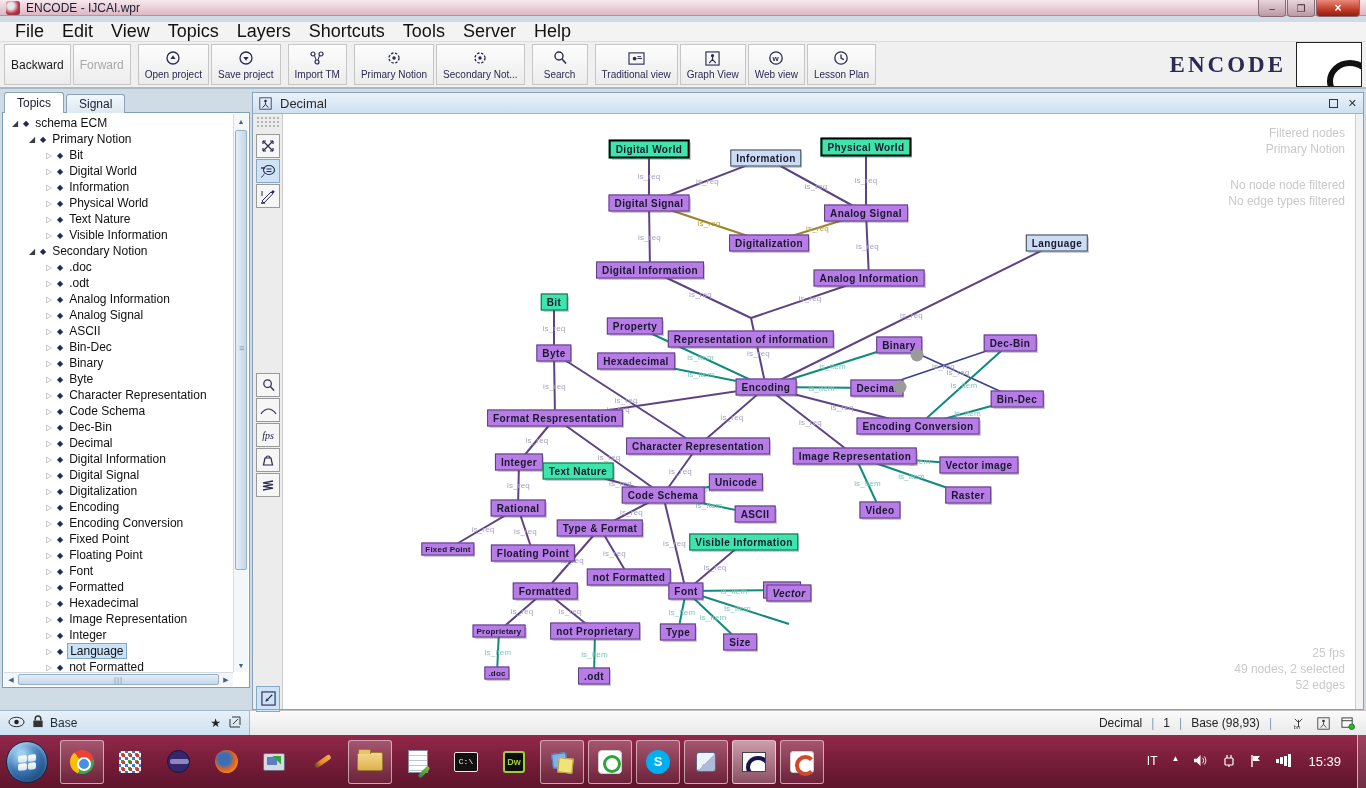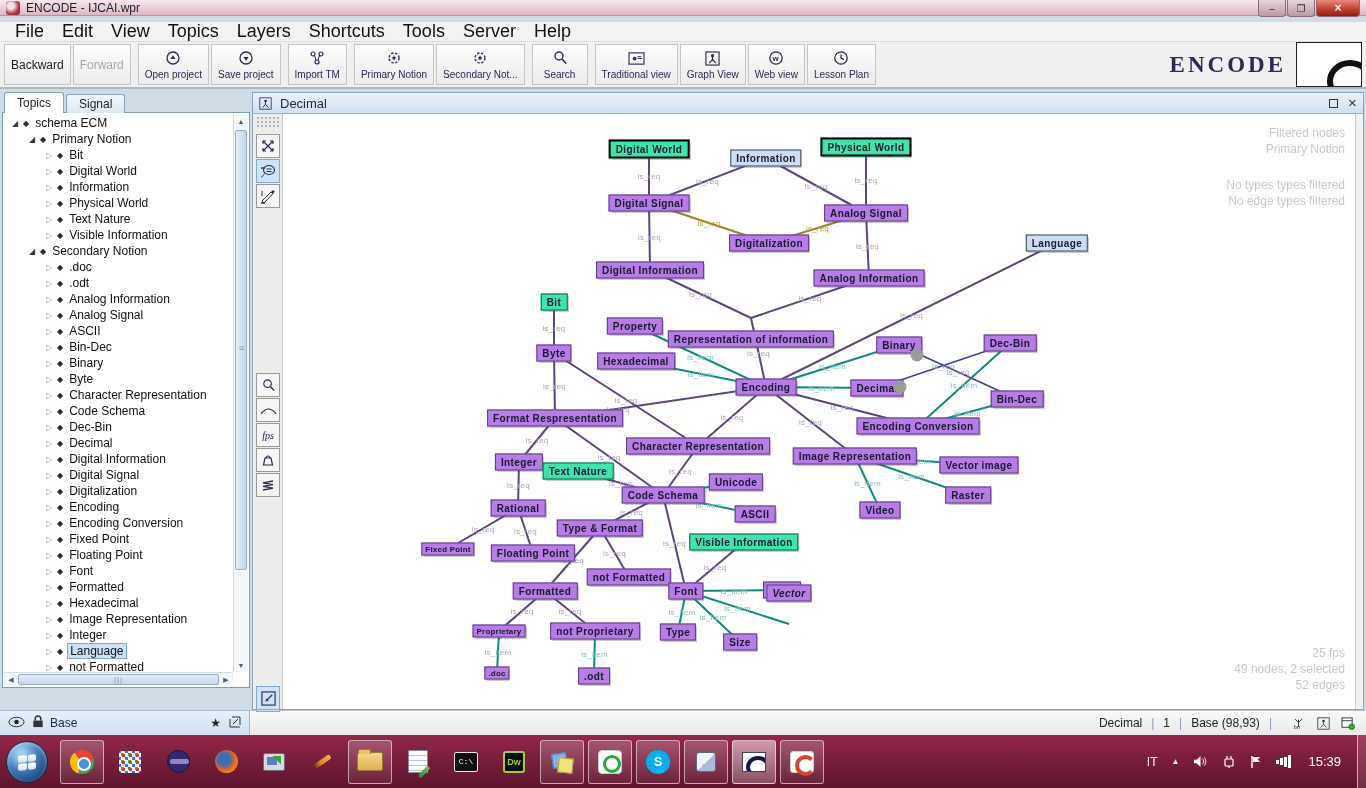--- a/index.html
+++ b/index.html
@@ -163,21 +163,21 @@
   .ticon-notes::before{content:"";position:absolute;left:2px;top:3px;width:13px;height:13px;background:#7fb3e8;border:1px solid #4a7ab0;transform:rotate(-8deg);}
   .ticon-notes::after{content:"";position:absolute;left:8px;top:8px;width:13px;height:13px;background:#f2e27a;border:1px solid #b0a040;transform:rotate(6deg);}
   .ticon-recorder{width:24px;height:24px;background:#fff;border-radius:4px;border:1px solid #cfcfcf;}
   .ticon-recorder::before{content:"";position:absolute;left:4px;top:4px;width:12px;height:12px;border-radius:50%;border:3px solid #2ca53a;}
   .ticon-skype{width:24px;height:24px;border-radius:50%;background:#00aff0;color:#fff;font-weight:bold;font-size:13px;display:flex;align-items:center;justify-content:center;}
   .ticon-cube{width:20px;height:20px;background:linear-gradient(135deg,#eef2fa 0 50%,#aebbd8 50%);border:1px solid #5a6a8c;border-radius:3px;}
   .ticon-encode{width:24px;height:20px;background:#f8f8fc;border:1px solid #444;overflow:hidden;}
   .ticon-encode::after{content:"";position:absolute;right:-5px;bottom:-7px;width:16px;height:14px;border-radius:50%;border:4px solid #15154a;background:#fff;}
   .ticon-ppt{width:24px;height:22px;background:#fff;border-radius:3px;border:1px solid #cfcfcf;}
   .ticon-ppt::before{content:"";position:absolute;left:4px;top:3px;width:13px;height:13px;border-radius:50%;border:4px solid #d2492a;border-right-color:transparent;}
-  .tray{margin-left:auto;display:flex;align-items:center;color:#fff;padding-right:4px;}
+  .tray{margin-left:auto;display:flex;align-items:flex-start;color:#fff;padding-right:4px;}
   .tray .titem{margin:0 7px;font-size:12px;display:flex;align-items:center;}
   .tray .uparrow{font-size:8px;}
   .sigbars{display:flex;align-items:flex-end;gap:1px;}
   .sigbars i{width:3px;background:#fff;display:block;}
   .clock{font-size:13px;margin:0 12px 0 10px;}
   .showdesk{width:9px;height:53px;border-left:1px solid rgba(255,255,255,.6);background:rgba(255,255,255,.12);flex:none;}
 </style>
 </head>
 <body>
 
@@ -568,21 +568,21 @@
           <line x1="433" y1="498" x2="529" y2="497" stroke="#0f8a7c" stroke-width="2"></line>
           <line x1="433" y1="498" x2="536" y2="531" stroke="#0f8a7c" stroke-width="2"></line>
           <line x1="433" y1="498" x2="425" y2="539" stroke="#0f8a7c" stroke-width="2"></line>
           <line x1="433" y1="498" x2="487" y2="549" stroke="#0f8a7c" stroke-width="2"></line>
           <line x1="246" y1="538" x2="244" y2="580" stroke="#0f8a7c" stroke-width="2"></line>
           <line x1="342" y1="538" x2="341" y2="583" stroke="#0f8a7c" stroke-width="2"></line>
         </svg>
       <div class="filtertext">
         <div>Filtered nodes</div>
         <div>Primary Notion</div>
-        <div class="blk2">No types types filtered</div>
+        <div class="blk2">No node node filtered</div>
         <div>No edge types filtered</div>
       </div>
       <div class="gstats">
         <div>25 fps</div>
         <div>49 nodes, 2 selected</div>
         <div>52 edges</div>
       </div>
     <span class="elab req" style="left: 396px; top: 83px;">is_req</span>
         <span class="elab req" style="left: 454.5px; top: 87.5px;">is_req</span>
         <span class="elab req" style="left: 563px; top: 92.5px;">is_req</span>

